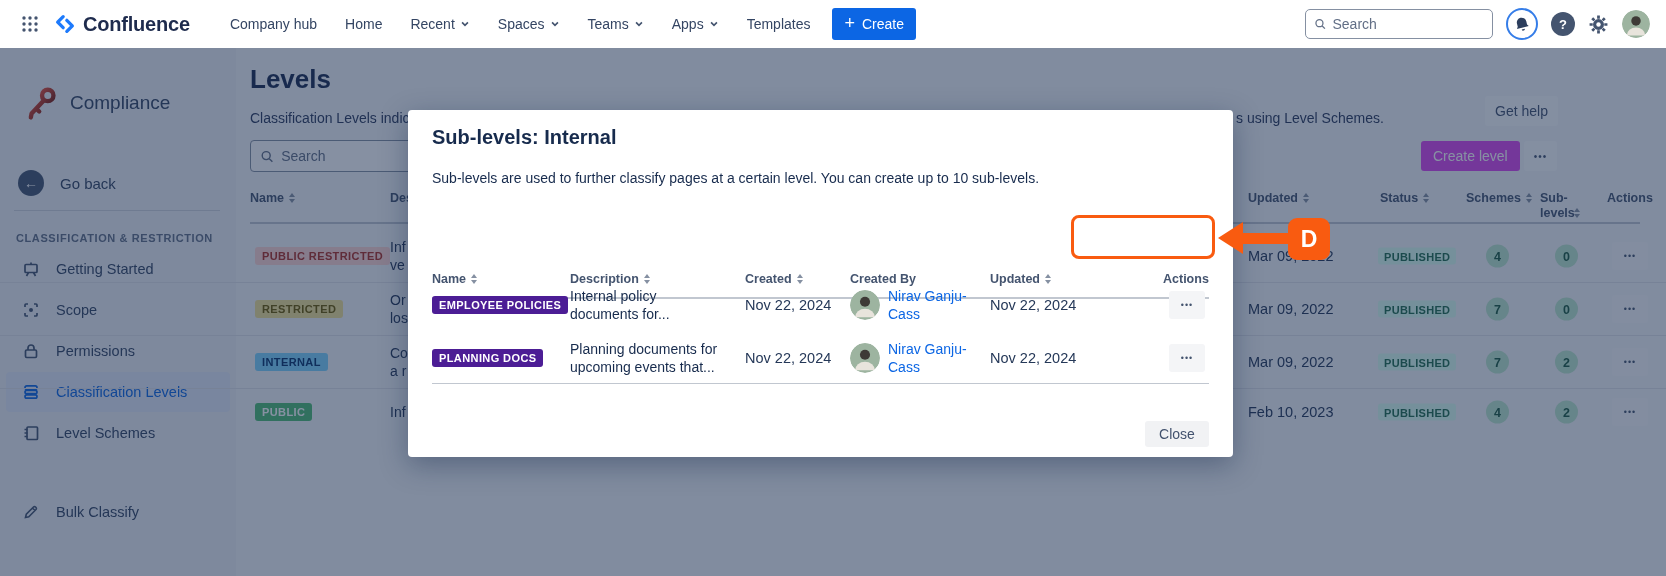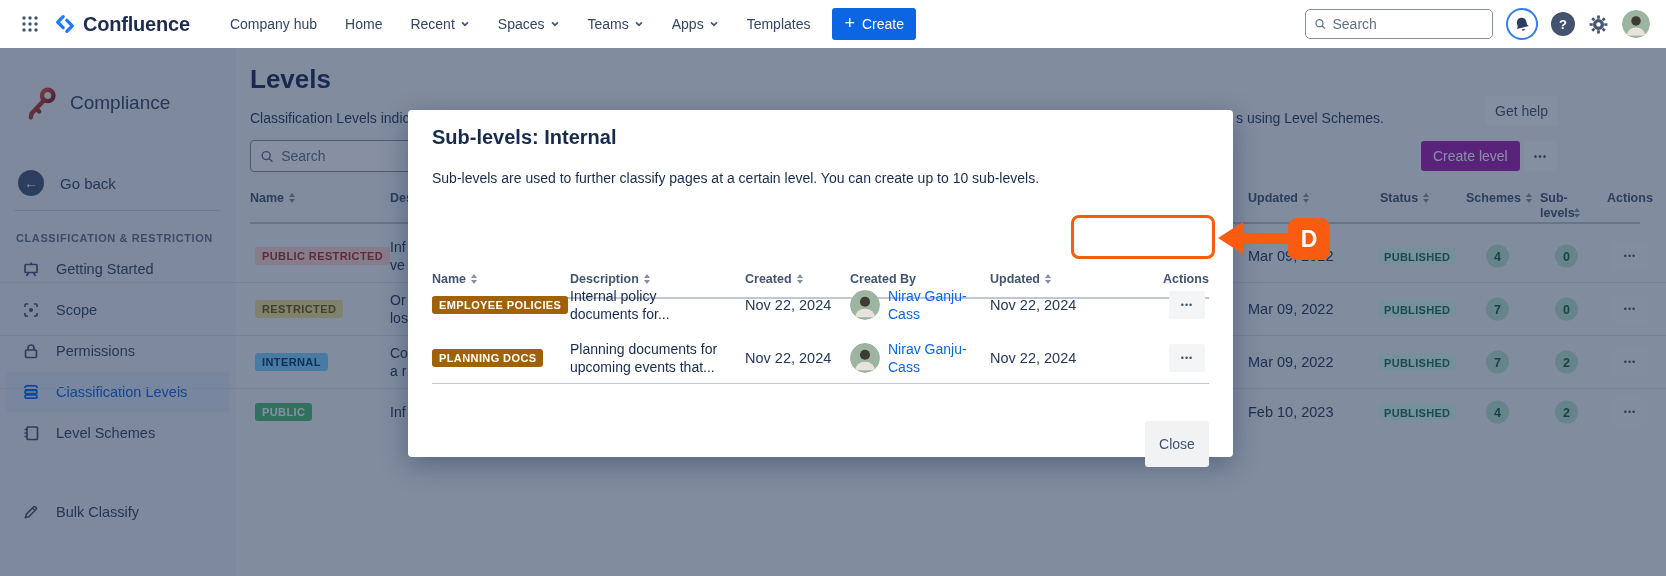--- a/index.html
+++ b/index.html
@@ -58,21 +58,21 @@
     font-family:inherit; cursor:pointer; }
   .pg-desc-left { position:absolute; left:250px; top:62px; width:158px; overflow:hidden;
     white-space:nowrap; font-size:14px; color:#2B3A5C; }
   .pg-desc-right { position:absolute; left:1236px; top:62px; white-space:nowrap; font-size:14px; color:#2B3A5C; }
   .pg-search { position:absolute; left:250px; top:92px; width:406px; height:32px; background:#fff;
     border:1px solid #8590A2; border-radius:4px; display:flex; align-items:center; padding:0 9px; gap:7px; }
   .pg-search input { border:none; outline:none; width:100%; font-size:14px; font-family:inherit;
     color:#172B4D; background:transparent; }
   .pg-search input::placeholder { color:#626F86; }
   .btn-create-level { position:absolute; left:1421px; top:93px; height:30px; padding:0 12px;
-    background:#a21caf; color:#fff; border:none; border-radius:3px; font-size:14px; font-weight:500;
+    background:#d946ef; color:#fff; border:none; border-radius:3px; font-size:14px; font-weight:500;
     font-family:inherit; cursor:pointer; }
   .btn-more-top { position:absolute; left:1524px; top:93px; width:33px; height:30px;
     background:#FBFCFD; border:none; border-radius:3px; color:#44546F; font-size:10px;
     letter-spacing:1px; cursor:pointer; }
 
   .bg-head { position:absolute; top:143px; font-size:12.5px; font-weight:700; color:#44546F;
     display:flex; align-items:flex-start; }
   .sort { display:inline-block; margin-left:5px; margin-top:2px; }
   .sort i { display:block; width:0; height:0; border-left:3.5px solid transparent;
     border-right:3.5px solid transparent; }
@@ -81,21 +81,21 @@
   .head-rule { position:absolute; left:250px; top:174px; width:1390px; height:2px; background:#BFC5CF; }
 
   .bg-row { position:absolute; left:0; width:100%; height:53px; border-bottom:1px solid #DFE2E8; }
   .cell { position:absolute; top:50%; transform:translateY(-50%); }
   .badge { display:inline-block; font-size:11px; font-weight:700; letter-spacing:0.4px;
     padding:3px 7px; border-radius:3px; white-space:nowrap; }
   .b-hr { background:#FFD5D2; color:#AE2E24; }
   .b-r  { background:#F3E193; color:#6E5A00; }
   .b-i  { background:#7dd3fc; color:#09326C; }
   .b-p  { background:#4FBD74; color:#fff; }
-  .b-blue { background:#a16207; color:#fff; }
+  .b-blue { background:#4c1d95; color:#fff; }
   .frag { font-size:14px; color:#253858; line-height:18px; }
   .dt { font-size:14.5px; color:#253858; white-space:nowrap; }
   .pill-pub { display:inline-block; background:#DCFFF1; color:#216E4E; font-size:11px;
     font-weight:700; letter-spacing:0.3px; padding:2.5px 6px; border-radius:3px; }
   .cnt { width:23px; height:23px; border-radius:50%; background:#BDE8CD; color:#1D5B41;
     font-size:12.5px; font-weight:700; display:flex; align-items:center; justify-content:center; }
   .tile-more { width:36px; height:28px; background:#F8F9FA; border:none; border-radius:3px;
     color:#44546F; font-size:9px; letter-spacing:1px; cursor:pointer; }
 
   
@@ -113,21 +113,21 @@
     background:#0C66E4; color:#fff; border:none; border-radius:3px; font-size:14px; font-weight:700;
     font-family:inherit; cursor:pointer; }
   .m-head { position:absolute; left:24px; right:24px; top:160px; height:24px; }
   .mh { position:absolute; top:2px; font-size:12.5px; font-weight:700; color:#44546F; display:flex; }
   .m-head-rule { position:absolute; left:24px; top:187px; width:777px; height:2px; background:#C1C7D0; }
   .m-row { position:absolute; left:24px; right:24px; height:53px; }
   .m-desc-cell { font-size:14px; color:#172B4D; line-height:18px; width:160px; }
   .m-link { font-size:14px; color:#0C66E4; line-height:18px; width:90px; cursor:pointer; }
   .m-avatar { width:30px; height:30px; border-radius:50%; overflow:hidden; }
   .m-bottom-rule { position:absolute; left:24px; top:273px; width:777px; height:1px; background:#C1C7D0; }
-  .btn-close { position:absolute; left:737px; top:311px; width:64px; height:46px; background:#F1F2F4;
+  .btn-close { position:absolute; left:737px; top:311px; width:64px; height:26px; background:#F1F2F4;
     color:#42526E; border:none; border-radius:3px; font-size:14px; font-weight:500;
     font-family:inherit; cursor:pointer; }
 
   
   .ann { position:absolute; z-index:30; }
   .ann-head { left:1218px; top:222px; width:0; height:0;
     border-top:16px solid transparent; border-bottom:16px solid transparent;
     border-right:25px solid #F95B10; }
   .ann-shaft { left:1241px; top:233px; width:50px; height:11px; background:#F95B10; }
   .ann-badge { left:1288px; top:218px; width:42px; height:42px; background:#F95B10;

